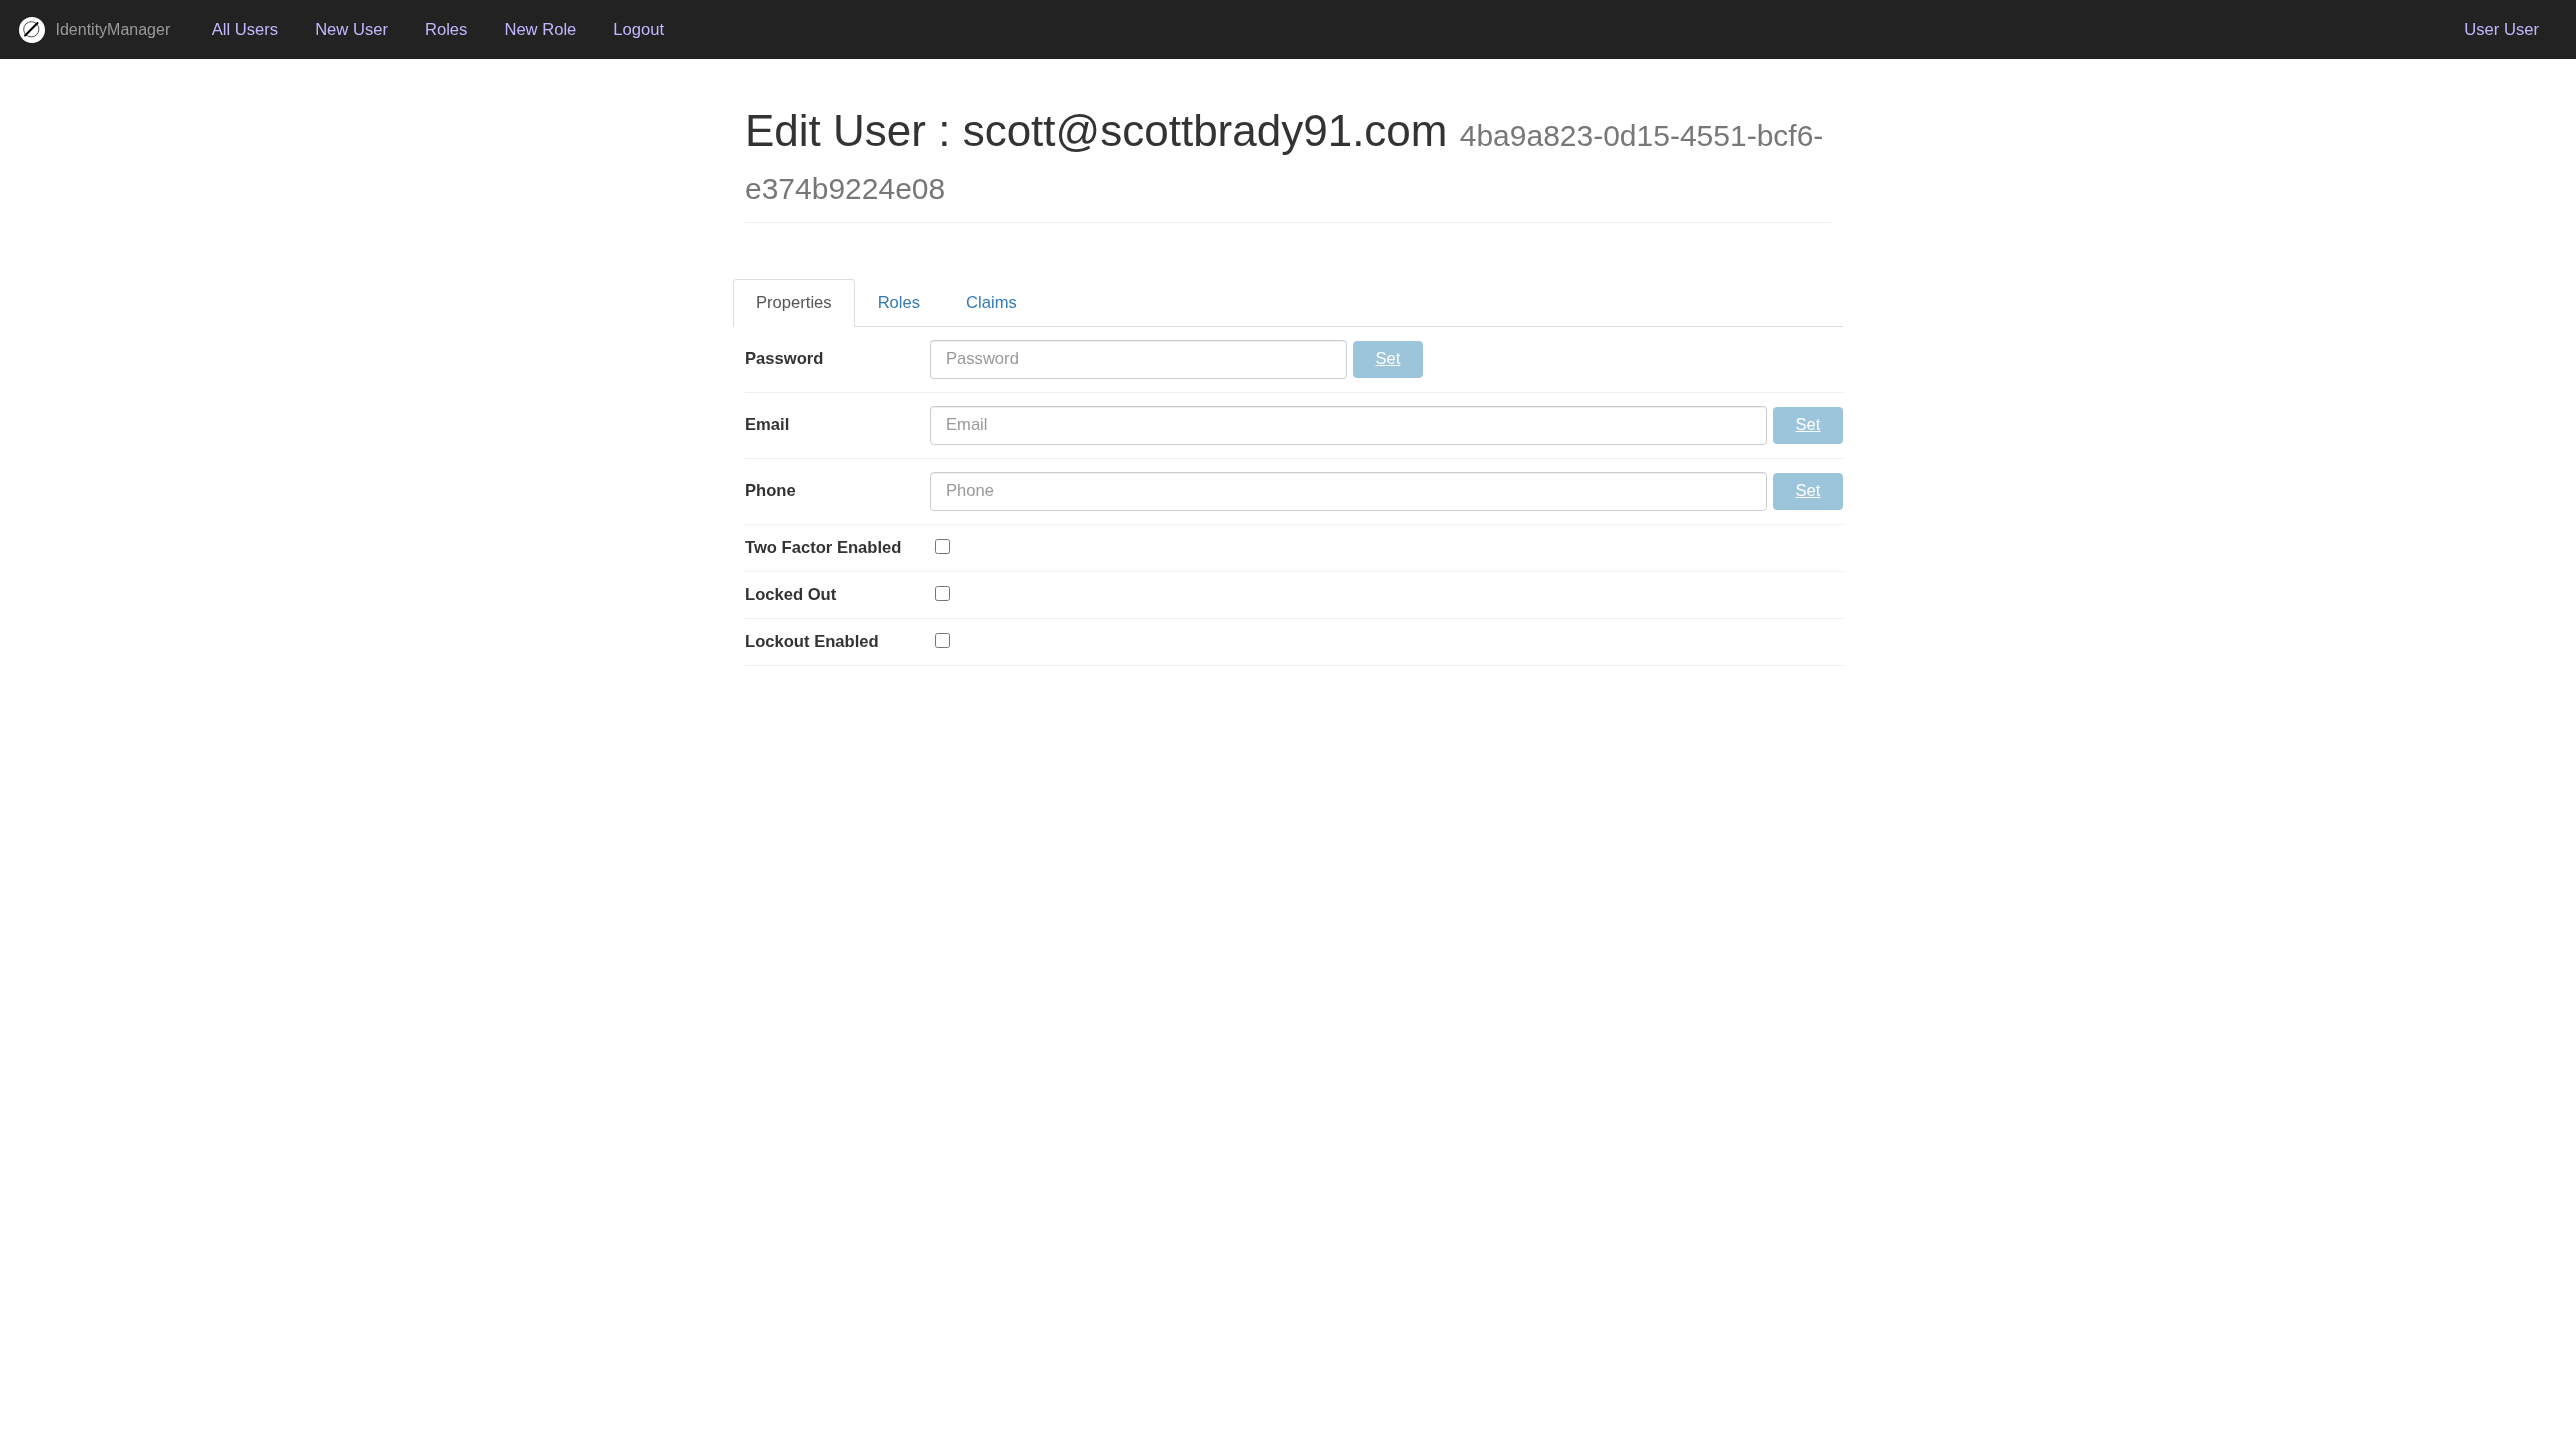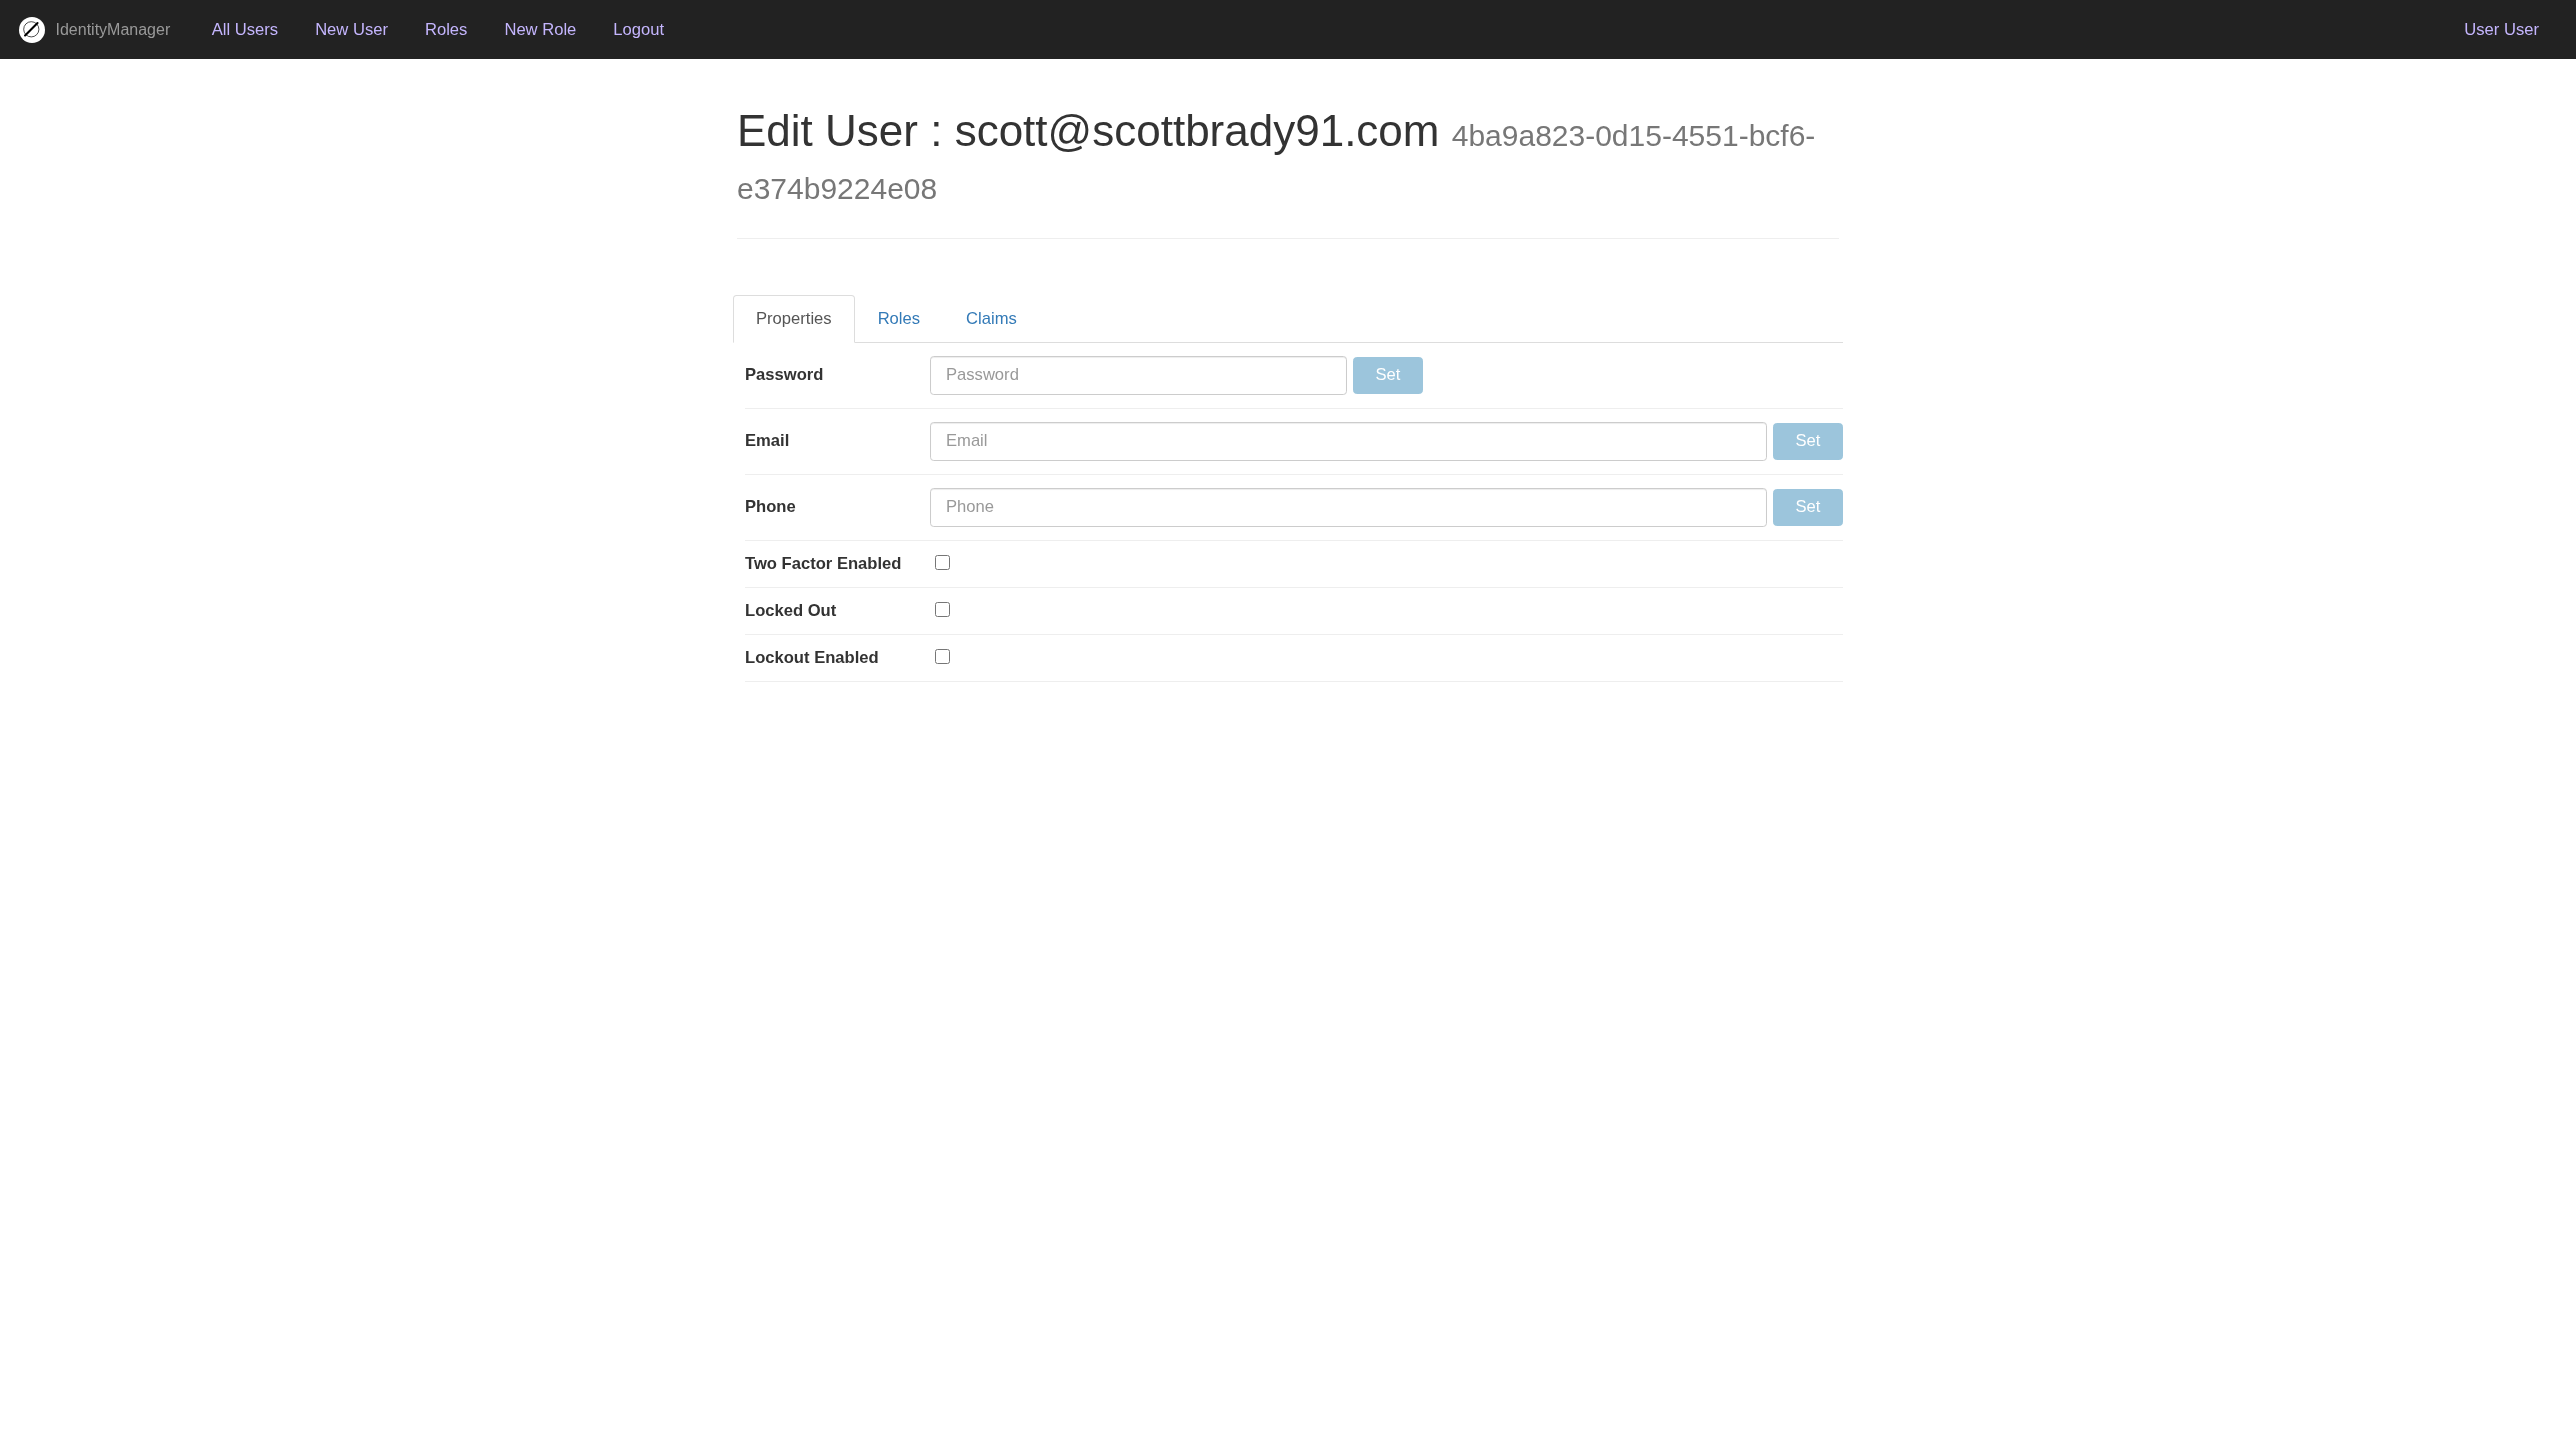--- a/index.html
+++ b/index.html
@@ -45,22 +45,22 @@
       display: block;
       text-decoration: none;
       cursor: pointer;
     }
     .container {
       max-width: 1138px;
       margin: 0 auto;
       padding: 0 14px;
     }
     .page-header {
-      padding-bottom: 27px;
-      margin: 46px 4px 22px;
+      padding-bottom: 11px;
+      margin: 46px 12px 22px;
       border-bottom: 0.9px solid #eee;
     }
     .page-header h1 {
       font-size: 44px;
       font-weight: 500;
       color: #333;
       line-height: 1.2;
     }
     .page-header h1 small {
       font-size: 30px;
@@ -141,21 +141,21 @@
     .btn-info-disabled {
       background: #8bbcd6;
       border-color: #8bbcd6;
       cursor: not-allowed;
       opacity: 0.85;
     }
     .btn-primary {
       background: #337ab7;
       border-color: #2e6da4;
     }
-    .btn-set { min-width: 70px; }
+    .btn-set { min-width: 70px; text-decoration: underline; }
     .checkbox-wrap {
       padding-left: 4.6px;
     }
     input[type="checkbox"] {
       width: 15px;
       height: 15px;
       cursor: pointer;
     }
     .actions {
       padding: 22px 0;

